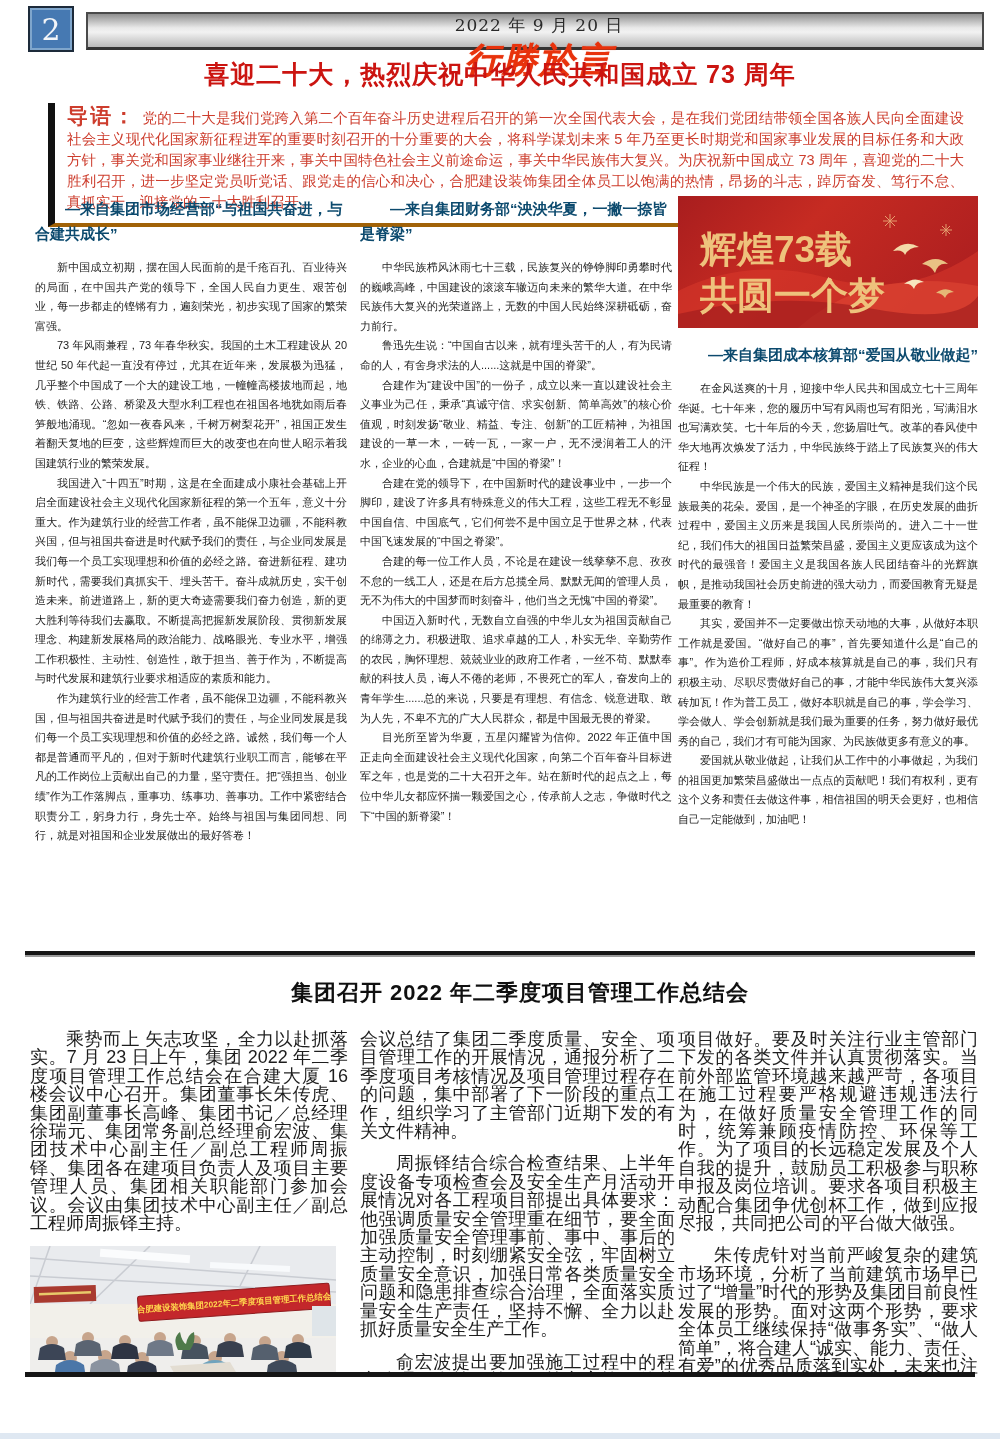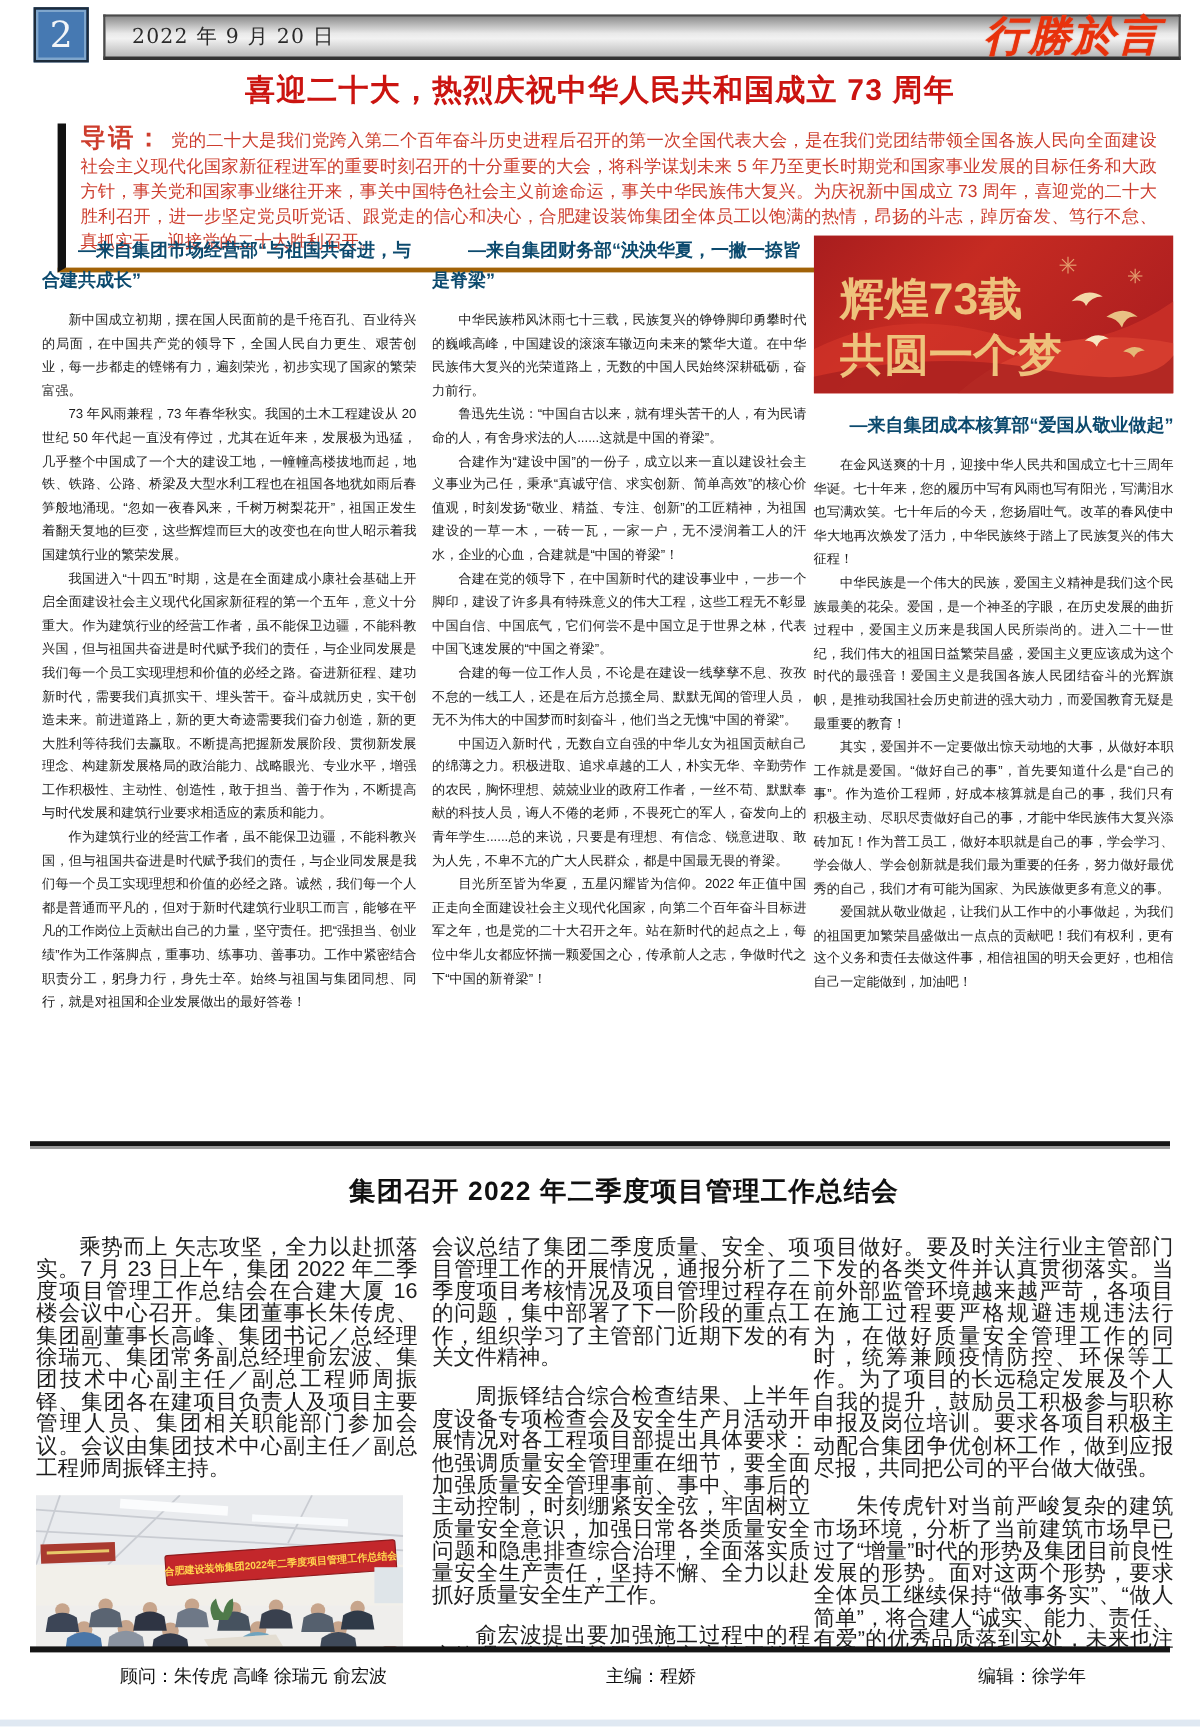--- a/index.html
+++ b/index.html
@@ -8,21 +8,21 @@
   .page { position:relative; width:1000px; height:1439px; background:#fff; overflow:hidden; }
 
   
   .pagenum-box { position:absolute; left:28px; top:6px; width:46px; height:46px;
     background:#4679b2; border:2px solid #1d2b3a; box-shadow:inset 0 0 0 2px #7fa6cc;
     display:flex; align-items:center; justify-content:center; }
   .pagenum-box span { font-family:"DejaVu Serif",serif; font-size:30px; color:#f2f5f8; }
   .head-bar { position:absolute; left:86px; top:12px; width:898px; height:38px;
     border:2px solid #4a4a4a; border-bottom:3px solid #333;
     background:linear-gradient(180deg,#8f8f8f 0%,#e9e9e9 42%,#f2f2f2 55%,#b9b9b9 100%);
-    display:flex; align-items:center; justify-content:space-between; padding:0 14px 0 22px; }
+    display:flex; align-items:center; justify-content:space-between; padding:0 14px 0 22px;flex-direction:column; }
   .head-date { font-family:"DejaVu Serif","Liberation Serif",serif; font-size:17px; color:#2a2a2a; letter-spacing:1px; }
   .masthead { font-family:"DejaVu Serif","Liberation Serif",serif; font-weight:bold; font-style:italic;
     font-size:35px; color:#e8320c; letter-spacing:2px; text-shadow:0 0 1px #e8320c; }
 
   
   .headline { position:absolute; left:0; top:58px; width:1000px; text-align:center;
     font-size:25px; font-weight:bold; color:#cb1410; letter-spacing:1px; }
   .intro { position:absolute; left:48px; top:103px; width:920px;
     border-left:7px solid #111; border-bottom:4px solid #a16207;
     padding:2px 4px 10px 12px; color:#cd3d2d; }
@@ -226,20 +226,15 @@
     <p>周振铎结合综合检查结果、上半年度设备专项检查会及安全生产月活动开展情况对各工程项目部提出具体要求：他强调质量安全管理重在细节，要全面加强质量安全管理事前、事中、事后的主动控制，时刻绷紧安全弦，牢固树立质量安全意识，加强日常各类质量安全问题和隐患排查综合治理，全面落实质量安全生产责任，坚持不懈、全力以赴抓好质量安全生产工作。</p>
     <p>俞宏波提出要加强施工过程中的程序管理，在按图施工、按方案施工的基础上，方案编制要具有针对性、切忌生搬硬套。各项目部须与职能部门建立良好互动关系，认真对待并落实整改工作，共同把</p>
   </div>
 
   <div class="bcol bcol3">
     <p class="no-indent">项目做好。要及时关注行业主管部门下发的各类文件并认真贯彻落实。当前外部监管环境越来越严苛，各项目在施工过程要严格规避违规违法行为，在做好质量安全管理工作的同时，统筹兼顾疫情防控、环保等工作。为了项目的长远稳定发展及个人自我的提升，鼓励员工积极参与职称申报及岗位培训。要求各项目积极主动配合集团争优创杯工作，做到应报尽报，共同把公司的平台做大做强。</p>
     <p>朱传虎针对当前严峻复杂的建筑市场环境，分析了当前建筑市场早已过了“增量”时代的形势及集团目前良性发展的形势。面对这两个形势，要求全体员工继续保持“做事务实”、“做人简单”，将合建人“诚实、能力、责任、有爱”的优秀品质落到实处，未来也注定能延伸出更多的合作机会。希望全体员工继续发扬“简单、高效、严谨、务实”的工作作风，继续保持“健康、稳健”守底线的经营理念，统一思想、坚定信念，用 1-1 年的时间，让合肥建设装饰集团更美好！</p>
   </div>
 
   <div class="foot-rule"></div>
-  <div class="footer">
-    <span class="foot-advisors">顾问：朱传虎 高峰 徐瑞元 俞宏波</span>
-    <span class="foot-chief">主编：程娇</span>
-    <span class="foot-editor">编辑：徐学年</span>
-  </div>
   <div class="edge-strip"></div>
 
 </div>
 
 </body></html>

